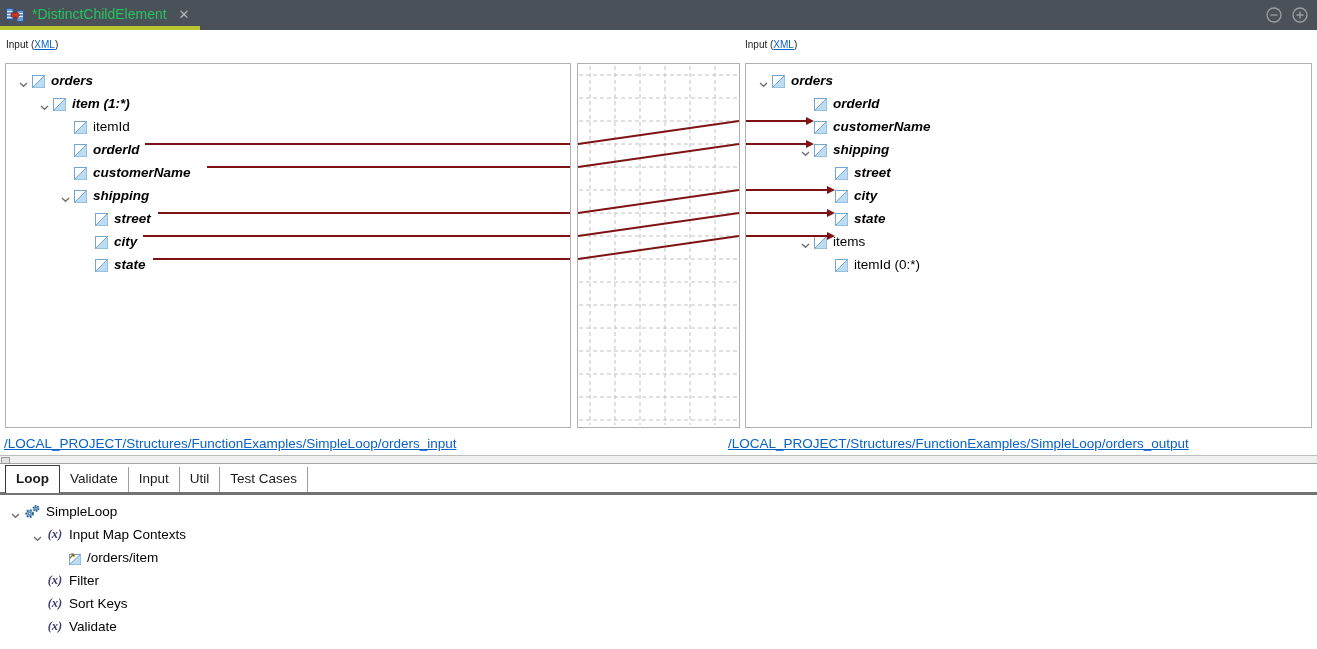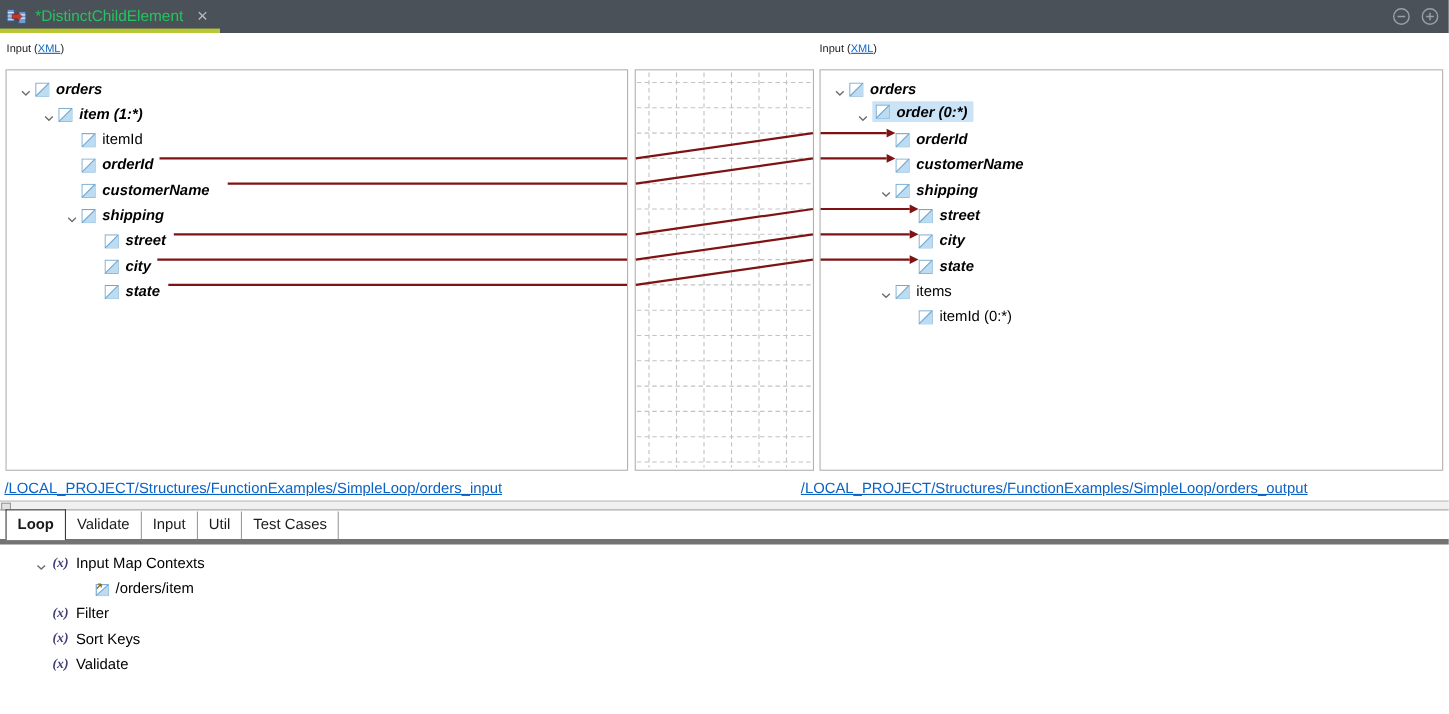--- a/index.html
+++ b/index.html
@@ -51,21 +51,21 @@
   
   .sash {
     position:absolute; top:455px; left:0; width:1317px; height:9px; box-sizing:border-box;
     background:#f0f0f0; border-top:1px solid #bdbdbd; border-bottom:1px solid #a5a5a5; cursor:row-resize;
   }
   .sash .grip { position:absolute; left:1px; top:1px; width:7px; height:5px; border:1px solid #9a9a9a; background:#e2e2e2; }
 
   
   .ftabs {
     position:absolute; top:468px; left:0; width:1317px; height:27px; box-sizing:border-box;
-    display:flex; align-items:flex-end; border-bottom:5px solid #737373; padding-left:5px;
+    display:flex; align-items:flex-end; border-bottom:3px solid #737373; padding-left:5px;
   }
   .ftab {
     height:25px; line-height:24px; padding:0 10px; font-size:13.5px; color:#1b1b1b;
     border-right:1px solid #9c9c9c; cursor:pointer;
   }
   .ftab.active {
     font-weight:bold; background:#fff; border:1px solid #3a3a3a; border-bottom:none;
     margin-bottom:-1px; height:27px; line-height:26px; position:relative; z-index:2;
   }
 
@@ -233,33 +233,20 @@
       <span class="chev">
           <svg width="9" height="6">
             <use href="#chev-down"></use>
           </svg>
         </span>
       <svg class="eicon">
           <use href="#el-icon"></use>
         </svg>
       <span class="lbl bi">orders</span>
     </div>
-    <div class="row" style="padding-left:29px">
-      <span class="chev">
-          <svg width="9" height="6">
-            <use href="#chev-down"></use>
-          </svg>
-        </span>
-      <span class="selwrap">
-        <svg class="eicon" style="margin-left:2px">
-            <use href="#el-icon"></use>
-          </svg>
-        <span class="lbl bi">order (0:*)</span>
-      </span>
-    </div>
     <div class="row" style="padding-left:50px">
       <span class="chev"></span>
       <svg class="eicon">
           <use href="#el-icon"></use>
         </svg>
       <span class="lbl bi">orderId</span>
     </div>
     <div class="row" style="padding-left:50px">
       <span class="chev"></span>
       <svg class="eicon">
@@ -333,30 +320,41 @@
 
 <div class="ftabs">
   <div class="ftab active">Loop</div>
   <div class="ftab">Validate</div>
   <div class="ftab">Input</div>
   <div class="ftab">Util</div>
   <div class="ftab">Test Cases</div>
 </div>
 
 <div class="bottom-tree">
+  <div class="row" style="padding-left:6px">
+    <span class="chev">
+        <svg width="9" height="6">
+          <use href="#chev-down"></use>
+        </svg>
+      </span>
+    <svg class="gicon">
+        <use href="#gears"></use>
+      </svg>
+    <span class="lbl">SimpleLoop</span>
+  </div>
   <div class="row" style="padding-left:28px">
     <span class="chev">
         <svg width="9" height="6">
           <use href="#chev-down"></use>
         </svg>
       </span>
     <span class="fx">(x)</span>
     <span class="lbl">Input Map Contexts</span>
   </div>
-  <div class="row" style="padding-left:68px">
+  <div class="row" style="padding-left:50px">
     <span class="chev"></span>
     <svg class="eicon">
         <use href="#el-icon-arrow"></use>
       </svg>
     <span class="lbl">/orders/item</span>
   </div>
   <div class="row" style="padding-left:28px">
     <span class="chev"></span>
     <span class="fx">(x)</span>
     <span class="lbl">Filter</span>

